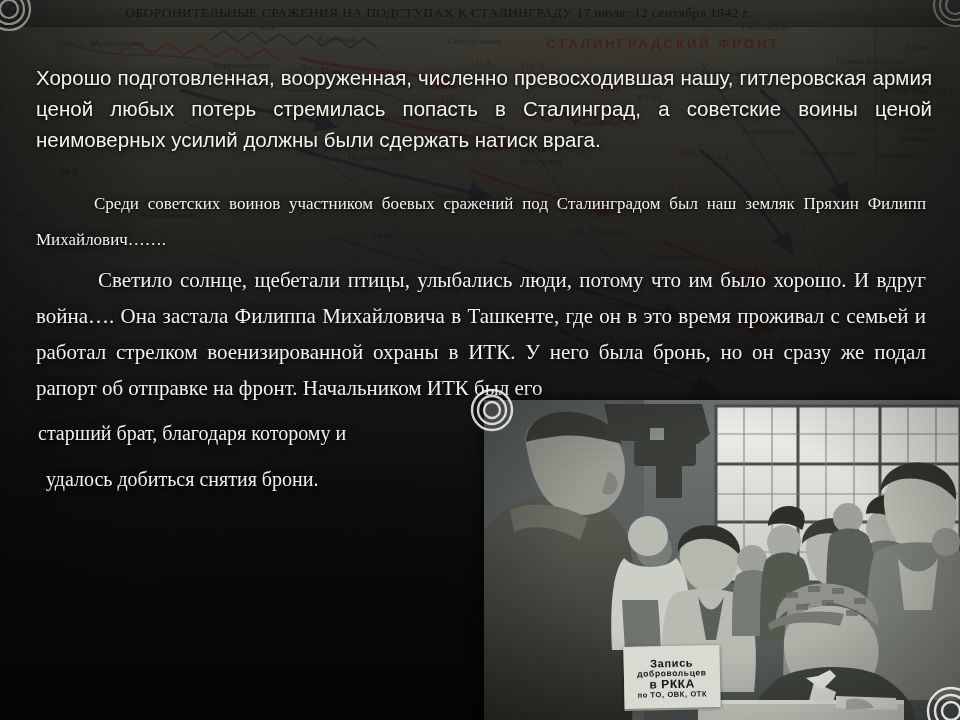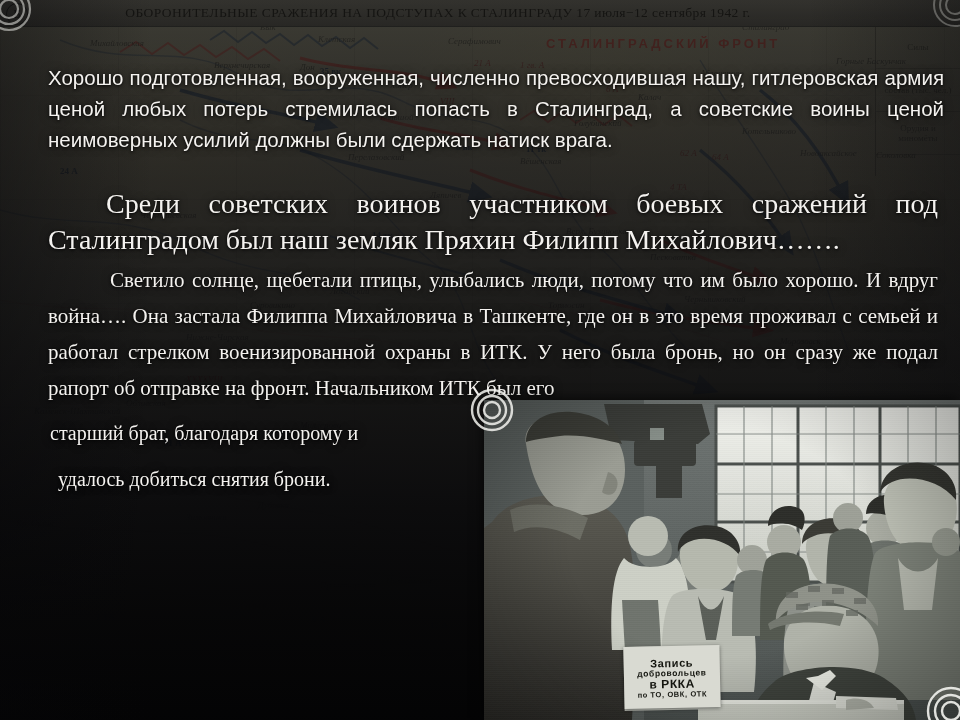--- a/index.html
+++ b/index.html
@@ -148,21 +148,21 @@
     position: absolute;
     inset: 0;
     background:
       linear-gradient(90deg, rgba(6,6,8,.38) 0%, rgba(6,6,8,0) 16%,
                              rgba(6,6,8,0) 84%, rgba(6,6,8,.34) 100%);
   }
 
   
   .content {
     position: absolute;
-    left: 16px; top: 0;
+    left: 4px; top: 0;
     width: 761px; height: 720px;
   }
   .para {
     position: absolute;
     color: #f4f2ef;
   }
   .p-lede {
     left: 32px;
     top: 62px;
     width: 896px;
@@ -172,21 +172,21 @@
     text-align: justify;
     text-shadow: 0 1px 3px rgba(0,0,0,.85), 0 0 10px rgba(0,0,0,.55);
   }
   .p-serif {
     font-family: "Liberation Serif", serif;
     text-align: justify;
     text-shadow: 0 1px 3px rgba(0,0,0,.85), 0 0 9px rgba(0,0,0,.5);
   }
   .p-2 {
     left: 32px; top: 186px; width: 890px;
-    font-size: 28px; line-height: 36px;
+    font-size: 17px; line-height: 36px;
     text-indent: 58px;
   }
   .p-3 {
     left: 32px; top: 262px; width: 890px;
     font-size: 21px; line-height: 36px;
     text-indent: 62px;
   }
   .p-4 {
     left: 34px; top: 416px; width: 470px;
     font-size: 20px; line-height: 34px;

